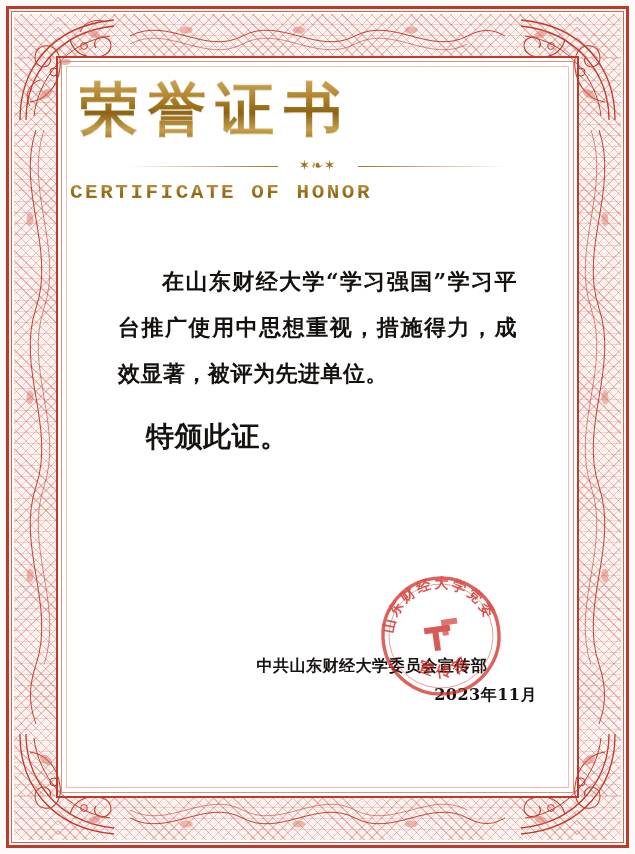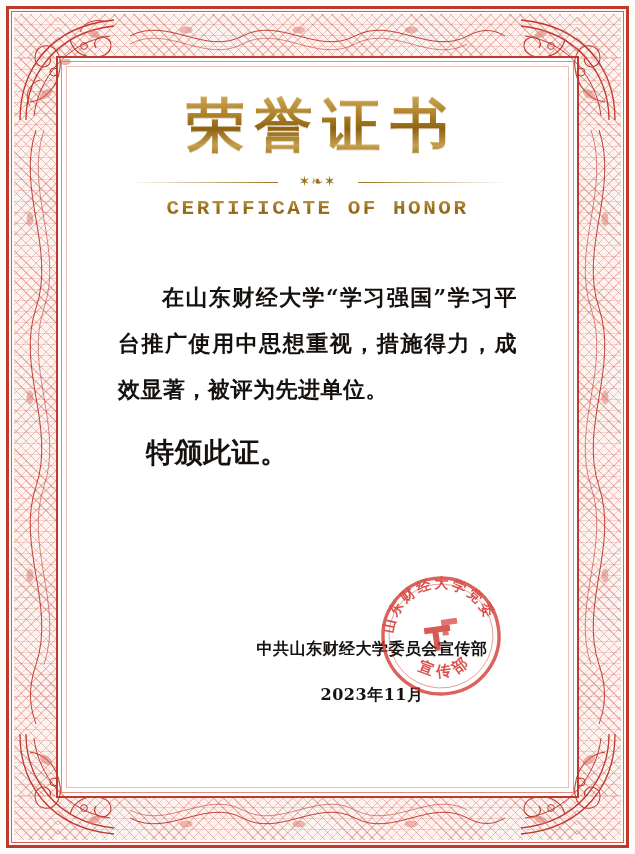--- a/index.html
+++ b/index.html
@@ -99,22 +99,21 @@
     position: absolute;
     left: 70px;
     top: 70px;
     right: 70px;
     bottom: 70px;
     box-sizing: border-box;
     background: #ffffff;
   }
 
   .title-zone {
-    margin-top: 22px;
-    text-align: center;
+    margin-top: 6px;
   }
   .title-cn {
     font-family: "DejaVu Serif", "Liberation Serif", serif;
     font-size: 58px;
     letter-spacing: 10px;
     font-weight: 700;
     line-height: 1.15;
     background: linear-gradient(180deg, #e8c77a 0%, #b8892f 35%, #8d6414 55%, #d8b35f 80%, #9c7220 100%);
     -webkit-background-clip: text;
     background-clip: text;
@@ -203,22 +202,23 @@
     font-weight: 700;
     letter-spacing: 0.5px;
     color: #14110f;
     font-family: "DejaVu Serif", "Liberation Serif", serif;
   }
   .sign-date {
     font-size: 16px;
     font-weight: 700;
     letter-spacing: 0.5px;
     color: #14110f;
-    margin-top: 25px;
+    margin-top: 8px;
     font-family: "DejaVu Serif", "Liberation Serif", serif;
+    text-align: right;
   }
 
   
   .seal {
     position: absolute;
     right: 58px;
     bottom: 82px;
     width: 132px;
     height: 132px;
     opacity: 0.82;

